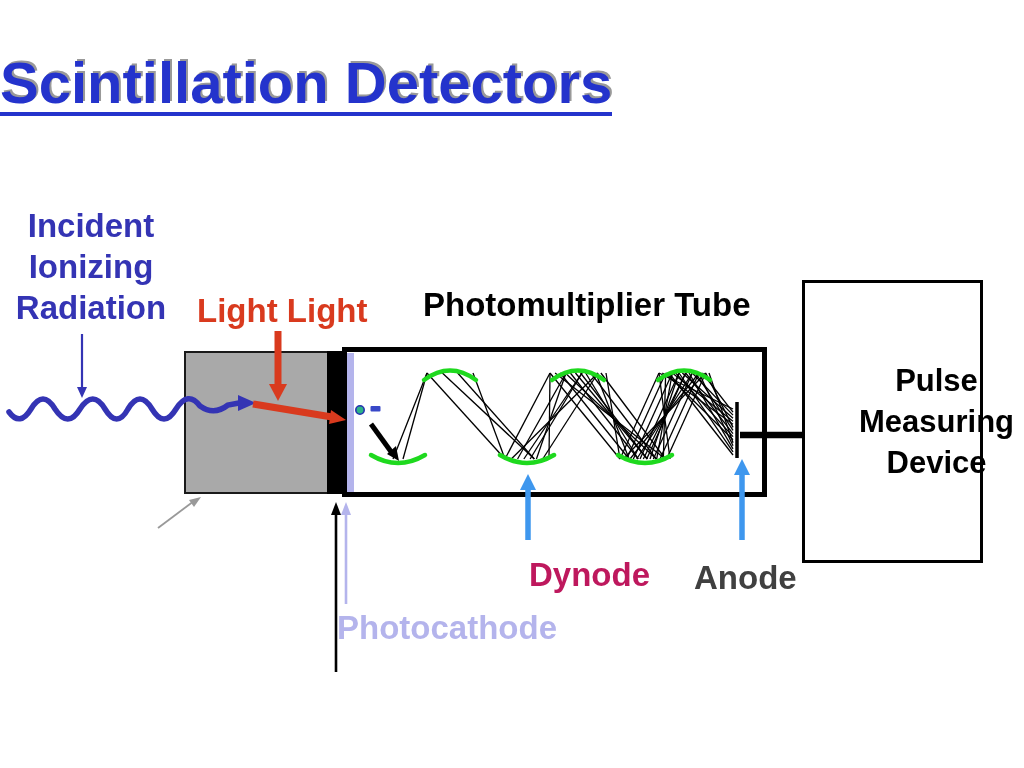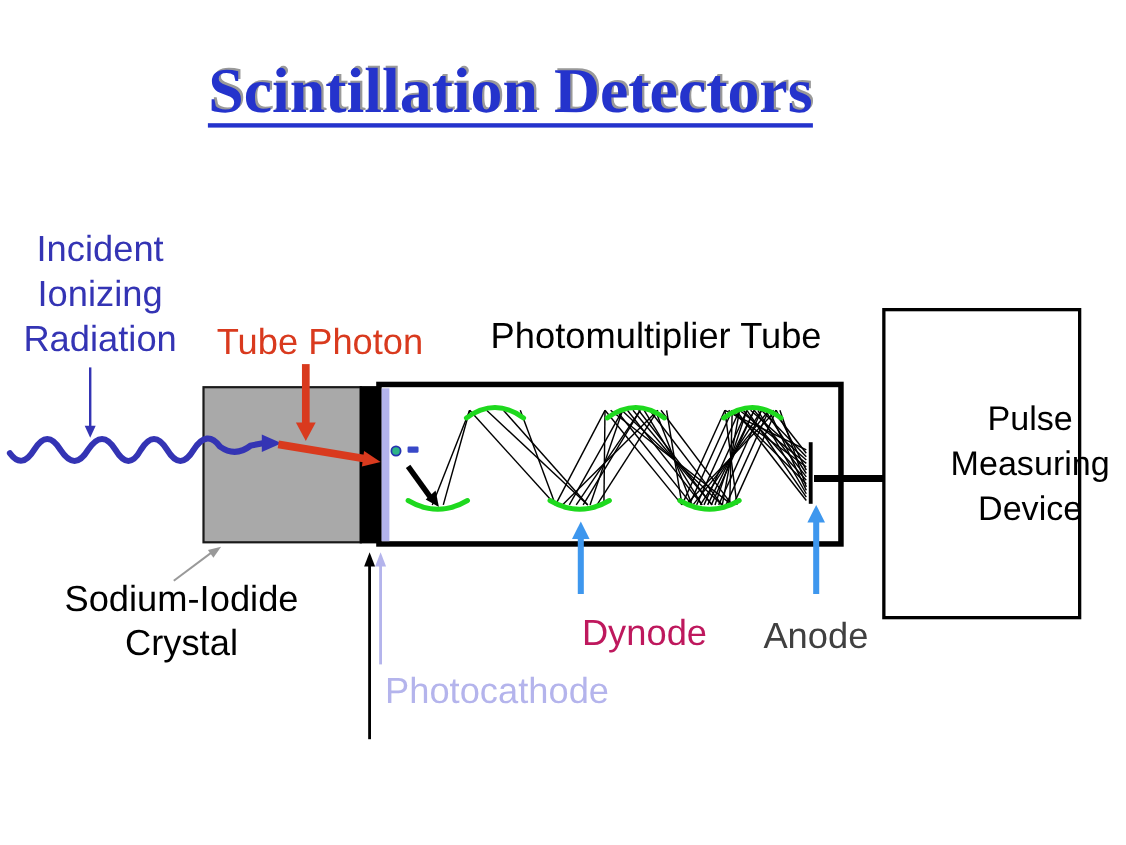--- a/index.html
+++ b/index.html
@@ -1,31 +1,31 @@
 <!DOCTYPE html>
 <html><head>
 <meta charset="utf-8">
 <style>
   html,body{margin:0;padding:0;background:#ffffff;}
   .slide{position:relative;width:1024px;height:768px;background:#ffffff;overflow:hidden;
          font-family:"Liberation Sans","DejaVu Sans",sans-serif;}
   svg.diagram{position:absolute;left:0;top:0;}
-  .title-wrap{position:absolute;left:0;top:54px;width:928px;text-align:center;font-family:Liberation Serif, serif;}
+  .title-wrap{position:absolute;left:0;top:54px;width:928px;}
   .title{display:inline-block;margin:0;font-size:58px;font-weight:bold;line-height:58px;
          color:#2433CC;border-bottom:4px solid #2433CC;text-shadow:2px -2px 0 #999999;}
-  .lbl{position:absolute;font-weight:normal;font-size:33px;line-height:41px;white-space:pre-line;}
+  .lbl{position:absolute;font-weight:bold;font-size:33px;line-height:41px;white-space:pre-line;}
   .lbl-incident{left:0;top:205px;width:182px;text-align:center;color:#3434B4;}
   .lbl-photon{left:197px;top:290px;color:#D93A1E;white-space:nowrap;}
-  .lbl-pmt{left:446px;top:284px;color:#000000;white-space:nowrap;text-align:center;}
+  .lbl-pmt{left:423px;top:284px;color:#000000;white-space:nowrap;text-align:center;}
   .lbl-pulse{left:802px;top:280px;width:181px;height:283px;display:flex;align-items:center;
              justify-content:center;text-align:center;color:#000;font-size:31px;line-height:41px;margin-left:44px;}
   .lbl-sodium{left:28px;top:524px;width:274px;text-align:center;color:#000;line-height:40px;}
   .lbl-dynode{left:529px;top:554px;color:#be185d;white-space:nowrap;}
   .lbl-anode{left:694px;top:557px;color:#404040;white-space:nowrap;}
-  .lbl-photocathode{left:350px;top:607px;color:#B4B4EC;white-space:nowrap;}
+  .lbl-photocathode{left:337px;top:607px;color:#B4B4EC;white-space:nowrap;}
   .lbl-optical{left:327px;top:684px;color:#000;white-space:nowrap;}
 </style>
 </head>
 <body>
 
 <div class="slide">
 
   <svg class="diagram" width="1024" height="768" viewBox="0 0 1024 768">
 
     <rect x="185" y="352" width="143" height="141" fill="#A9A9A9" stroke="#1a1a1a" stroke-width="2"></rect>
@@ -146,30 +146,28 @@
   </svg>
 
   <div class="title-wrap">
     <h1 class="title">Scintillation Detectors</h1>
   </div>
 
   <div class="lbl lbl-incident">Incident
 Ionizing
 Radiation</div>
 
-  <div class="lbl lbl-photon">Tube Photon</div>
+  <div class="lbl lbl-photon">Light Light</div>
 
   <div class="lbl lbl-pmt">Photomultiplier Tube</div>
 
   <div class="lbl lbl-pulse">Pulse
 Measuring
 Device</div>
 
-  <div class="lbl lbl-sodium">Sodium-Iodide
-Crystal</div>
 
   <div class="lbl lbl-dynode">Dynode</div>
 
   <div class="lbl lbl-anode">Anode</div>
 
   <div class="lbl lbl-photocathode">Photocathode</div>
 
 </div>
 
 </body></html>

